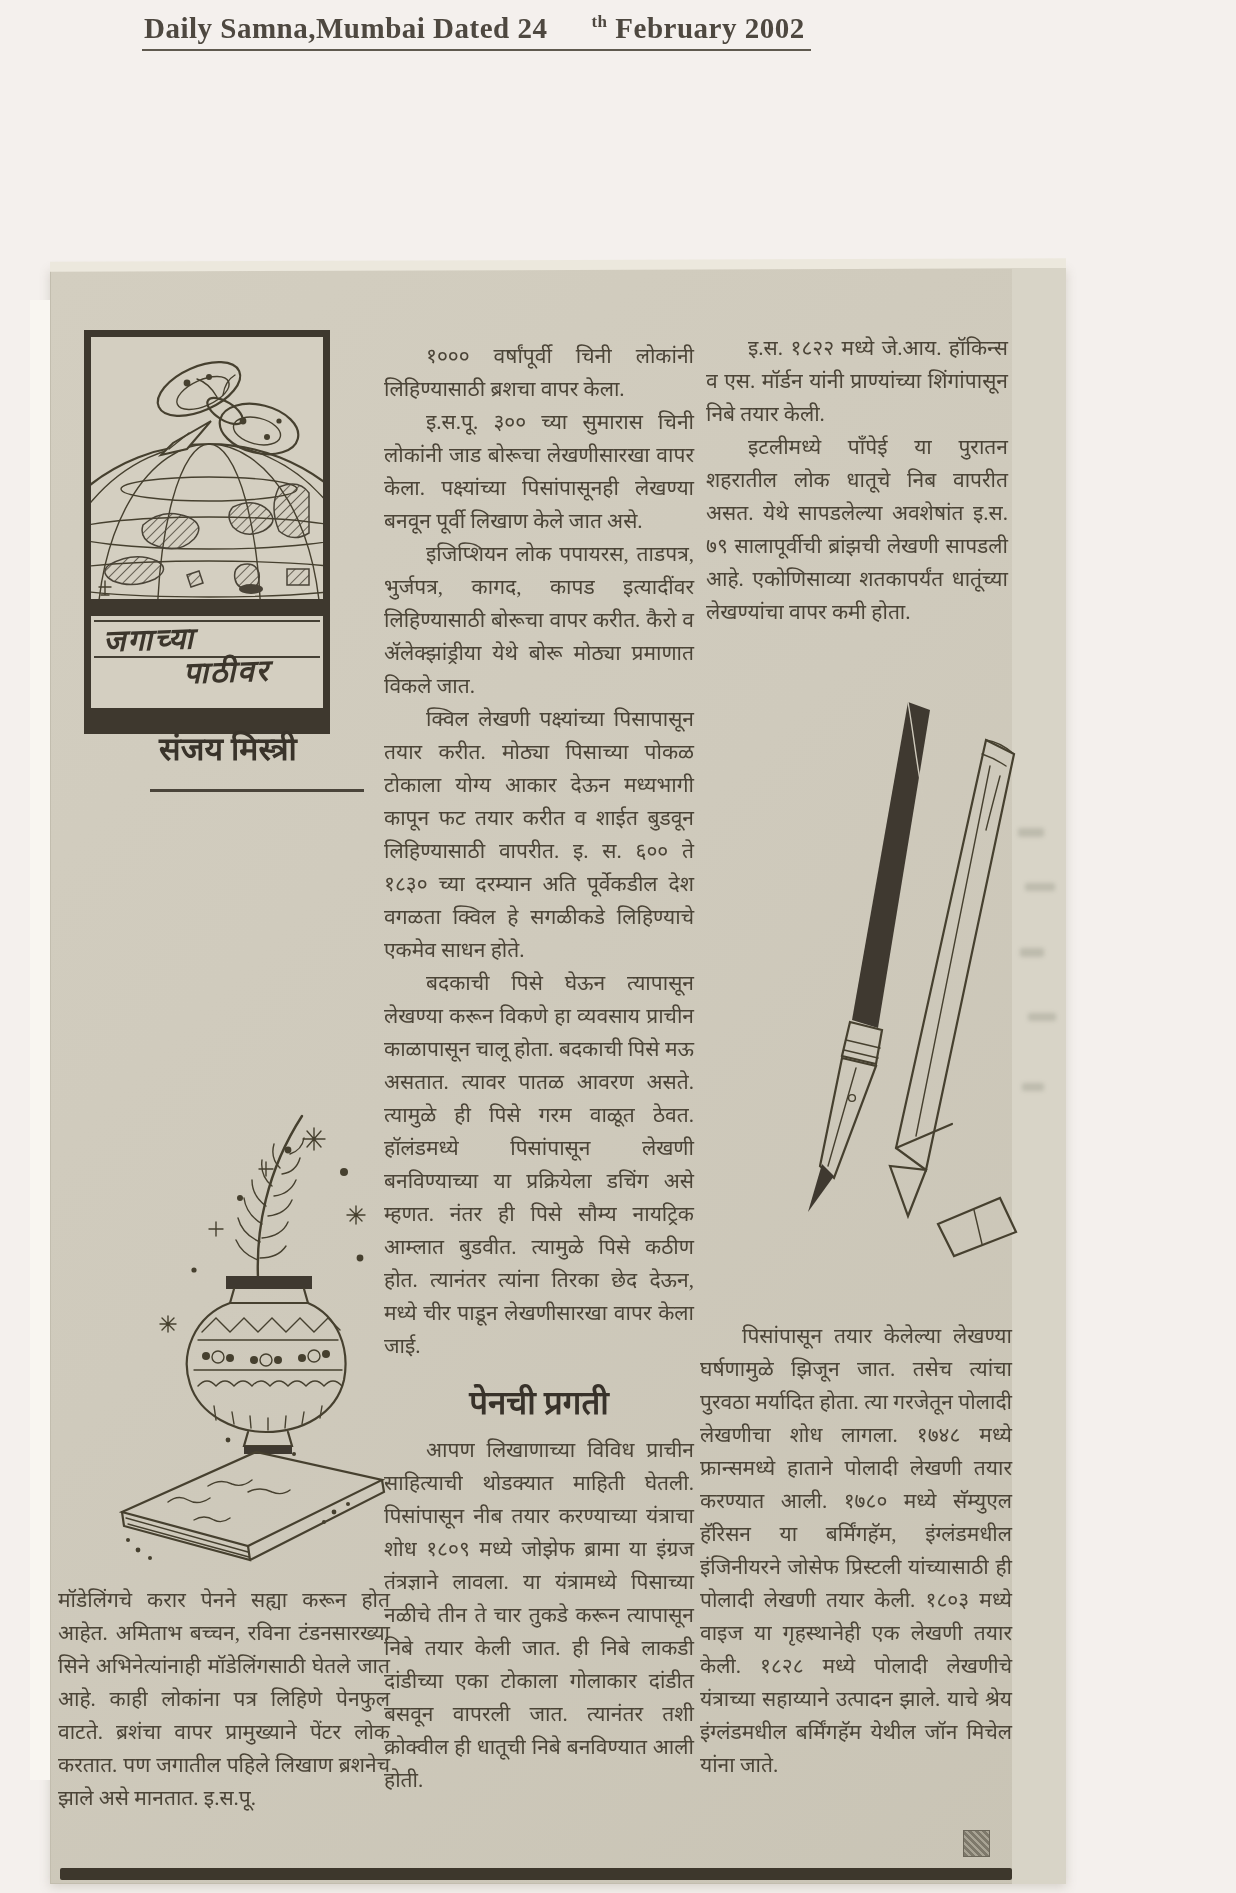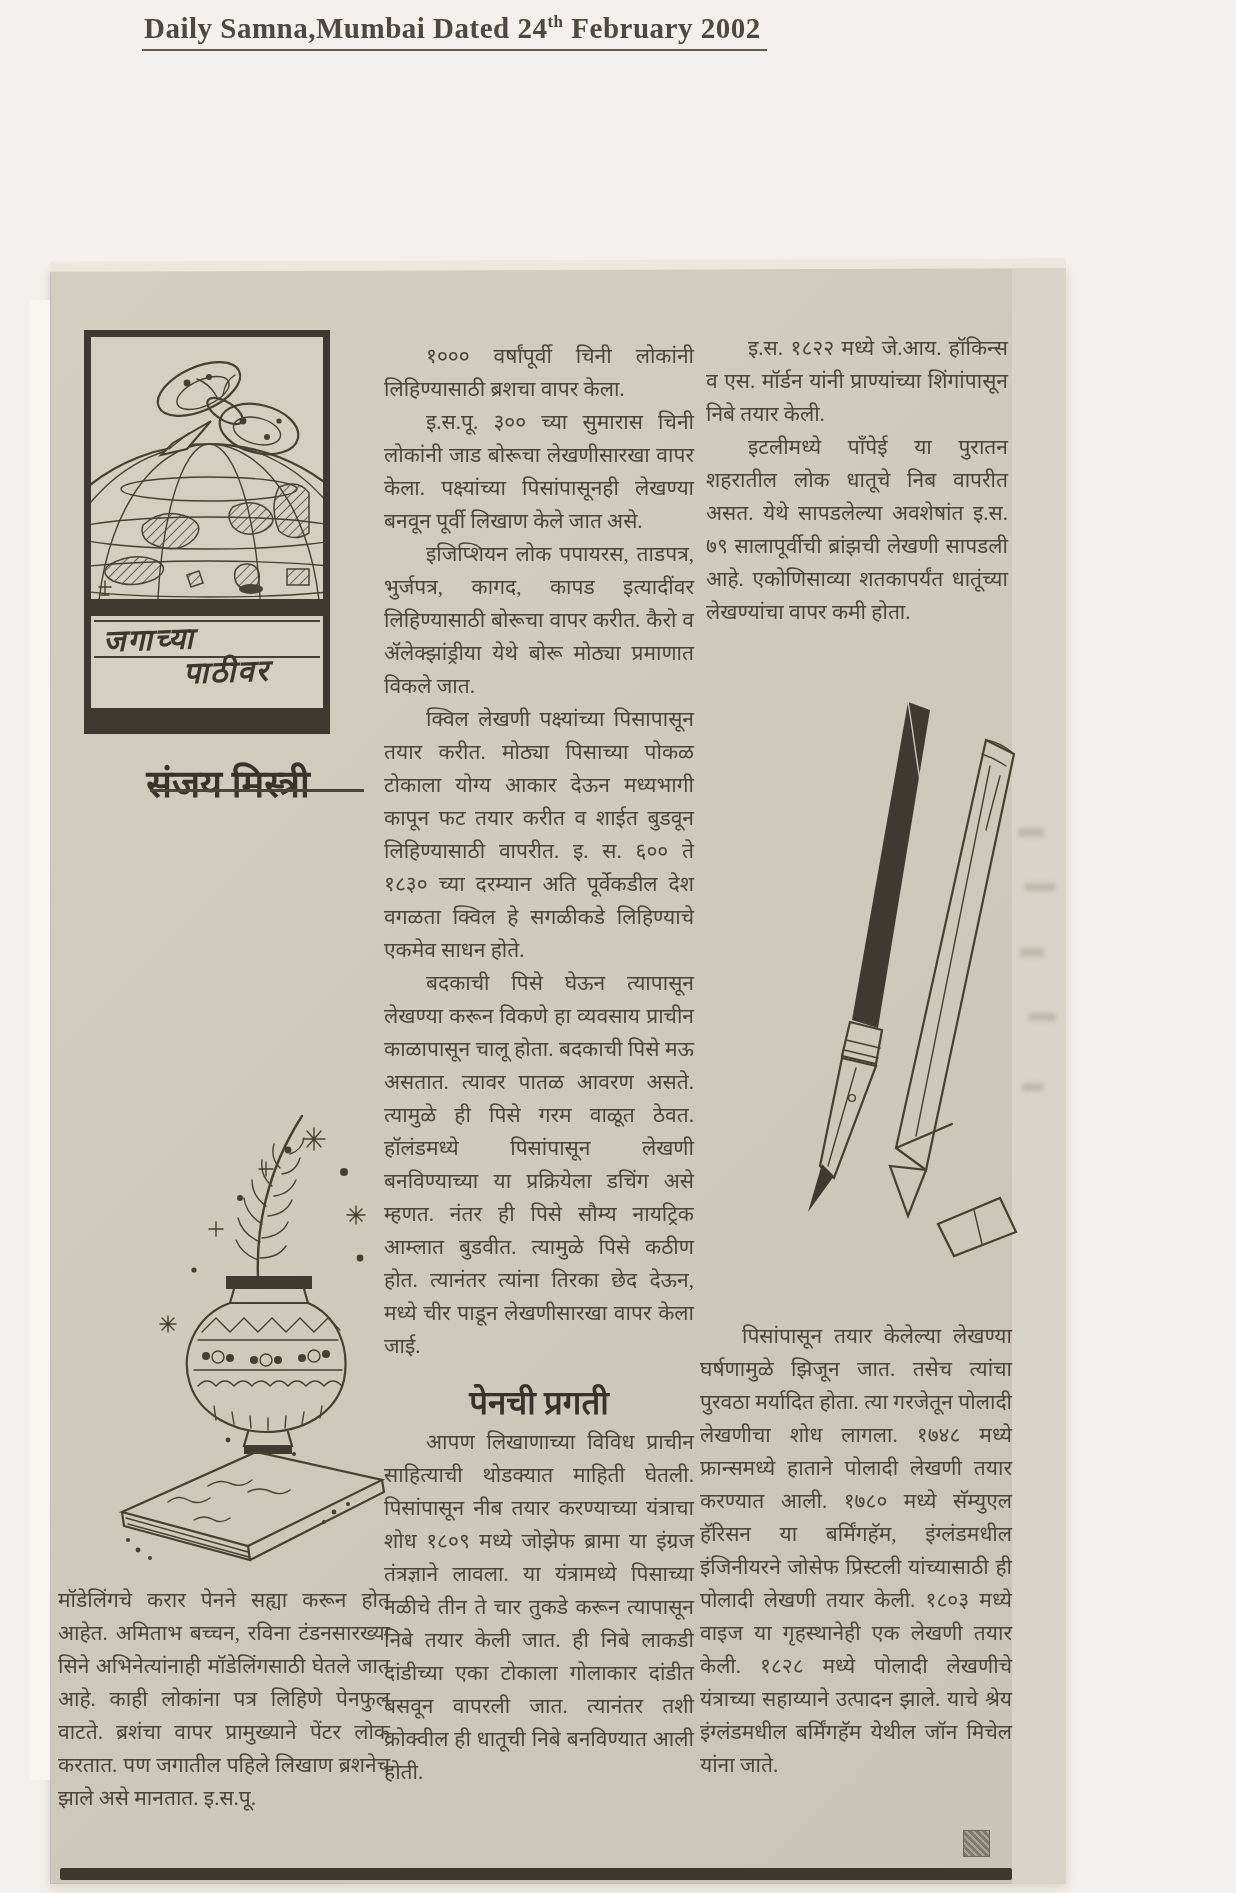--- a/index.html
+++ b/index.html
@@ -8,21 +8,21 @@
     background:#f4f0ed;
     font-family:"Liberation Serif", serif;
   }
   
   .scan-header{
     position:absolute;left:142px;top:12px;
     font-size:29px;color:#4e4840;letter-spacing:.5px;
     border-bottom:2px solid #5f594f;padding:0 6px 4px 2px;
     font-weight:600;
   }
-  .scan-header sup{font-size:17px;}
+  .scan-header sup{font-size:17px;margin-left:44px;}
   
   .clipping{
     position:absolute;left:50px;top:268px;width:1016px;height:1616px;
     background:linear-gradient(135deg,#d3cec0 0%,#cfcabc 45%,#c9c4b5 100%);
     box-shadow:0 0 0 1px #c2bdae inset, 0 3px 10px rgba(120,110,90,.25);
   }
   .clipping-torn-top{position:absolute;left:0;top:-8px;width:100%;height:10px;background:#ece8dd;transform:skewY(-0.2deg);}
   .left-white-strip{position:absolute;left:30px;top:300px;width:20px;height:1480px;background:#f9f6f1;}
   .right-light-strip{position:absolute;right:0;top:0;width:54px;height:100%;background:#d8d4c7;}
   .smudge{position:absolute;background:rgba(95,100,84,.22);filter:blur(2px);border-radius:2px;}
@@ -35,39 +35,39 @@
   .logo-art{position:absolute;left:0;top:0;}
   .logo-divider{position:absolute;left:-2px;top:262px;width:236px;height:17px;background:#3e382e;}
   .logo-caption{position:absolute;left:0;top:279px;width:232px;height:74px;color:#3c362c;}
   .cap-rule{position:absolute;left:3px;right:3px;height:2px;background:#454035;}
   .cap-line{position:absolute;font-style:italic;font-weight:bold;font-size:30px;letter-spacing:2px;transform:rotate(-2deg);white-space:nowrap;}
   .cap-line1{left:12px;top:2px;}
   .cap-line2{left:92px;top:34px;}
   .logo-bottombar{position:absolute;left:-2px;bottom:-3px;width:236px;height:22px;background:#3e382e;}
   
   .byline{
-    position:absolute;left:16px;top:488px;width:324px;text-align:center;
-    font-size:38px;font-weight:bold;color:#39332a;
+    position:absolute;left:16px;top:458px;width:324px;text-align:center;
+    font-size:32px;font-weight:bold;color:#39332a;
   }
   .byline-rule{position:absolute;left:100px;top:521px;width:214px;height:3px;background:#4a443a;}
   .headline{
     position:absolute;left:6px;top:530px;width:344px;margin:0;
     text-align:center;font-size:36px;line-height:56px;font-weight:bold;color:#322c23;
   }
   .bodytext{
     margin:0;font-size:21px;line-height:33px;color:#4b4437;
     text-align:justify;text-indent:42px;
   }
   .p-left1{position:absolute;left:16px;top:637px;width:324px;}
   .p-left2{position:absolute;left:8px;top:1316px;width:332px;text-indent:0;}
   .inkpot-art{position:absolute;left:48px;top:842px;}
   .col-middle{position:absolute;left:334px;top:72px;width:310px;}
   .col-middle p{margin:0 0 0 0;}
   .subhead{
-    margin:16px 0 2px 0;text-align:center;
+    margin:16px 0 10px 0;text-align:center;
     font-size:33px;font-weight:bold;color:#38322a;text-indent:0;
   }
   .col-right-top{position:absolute;left:656px;top:64px;width:302px;}
   .pens-art{position:absolute;left:688px;top:428px;}
   .p-right3{position:absolute;left:650px;top:1052px;width:312px;}
   .end-marker{
     position:absolute;left:913px;top:1562px;width:25px;height:25px;
     background:repeating-linear-gradient(45deg,#7e796b 0 3px,#a8a394 3px 5px);
     border:1px solid #6c675a;
   }

